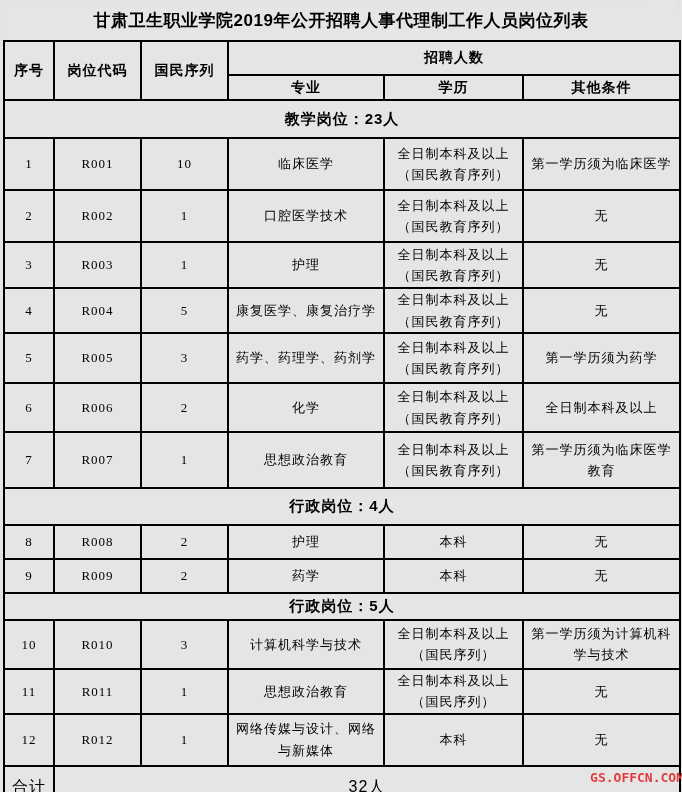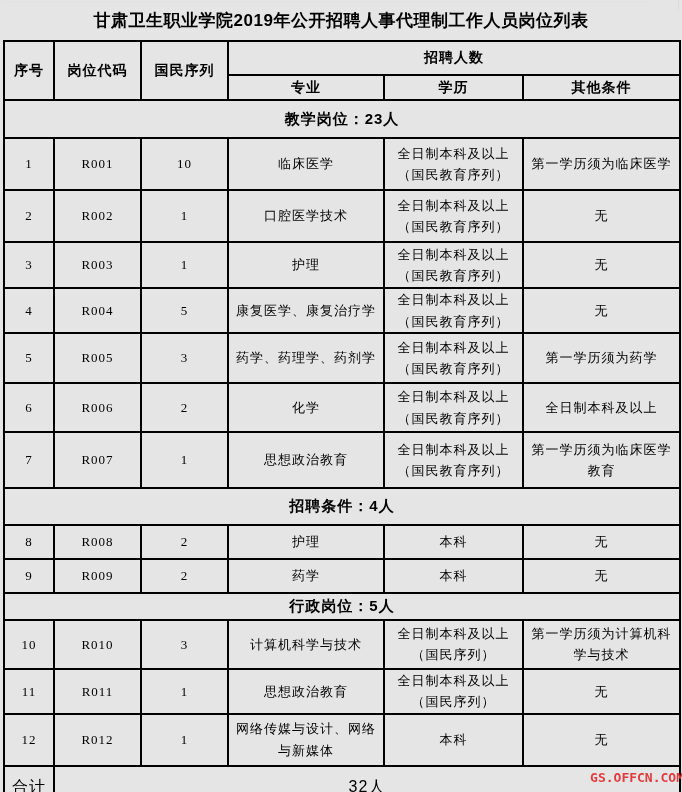--- a/index.html
+++ b/index.html
@@ -147,21 +147,21 @@
       <td class="num">R007</td>
       <td class="num">1</td>
       <td>思想政治教育</td>
       <td>全日制本科及以上
 （国民教育序列）</td>
       <td>第一学历须为临床医学
 教育</td>
     </tr>
 
     <tr class="section" style="height:37px">
-      <td colspan="6">招聘条件：4人</td>
+      <td colspan="6">行政岗位：4人</td>
     </tr>
 
     <tr style="height:34px">
       <td class="num">8</td>
       <td class="num">R008</td>
       <td class="num">2</td>
       <td>护理</td>
       <td>本科</td>
       <td>无</td>
     </tr>

